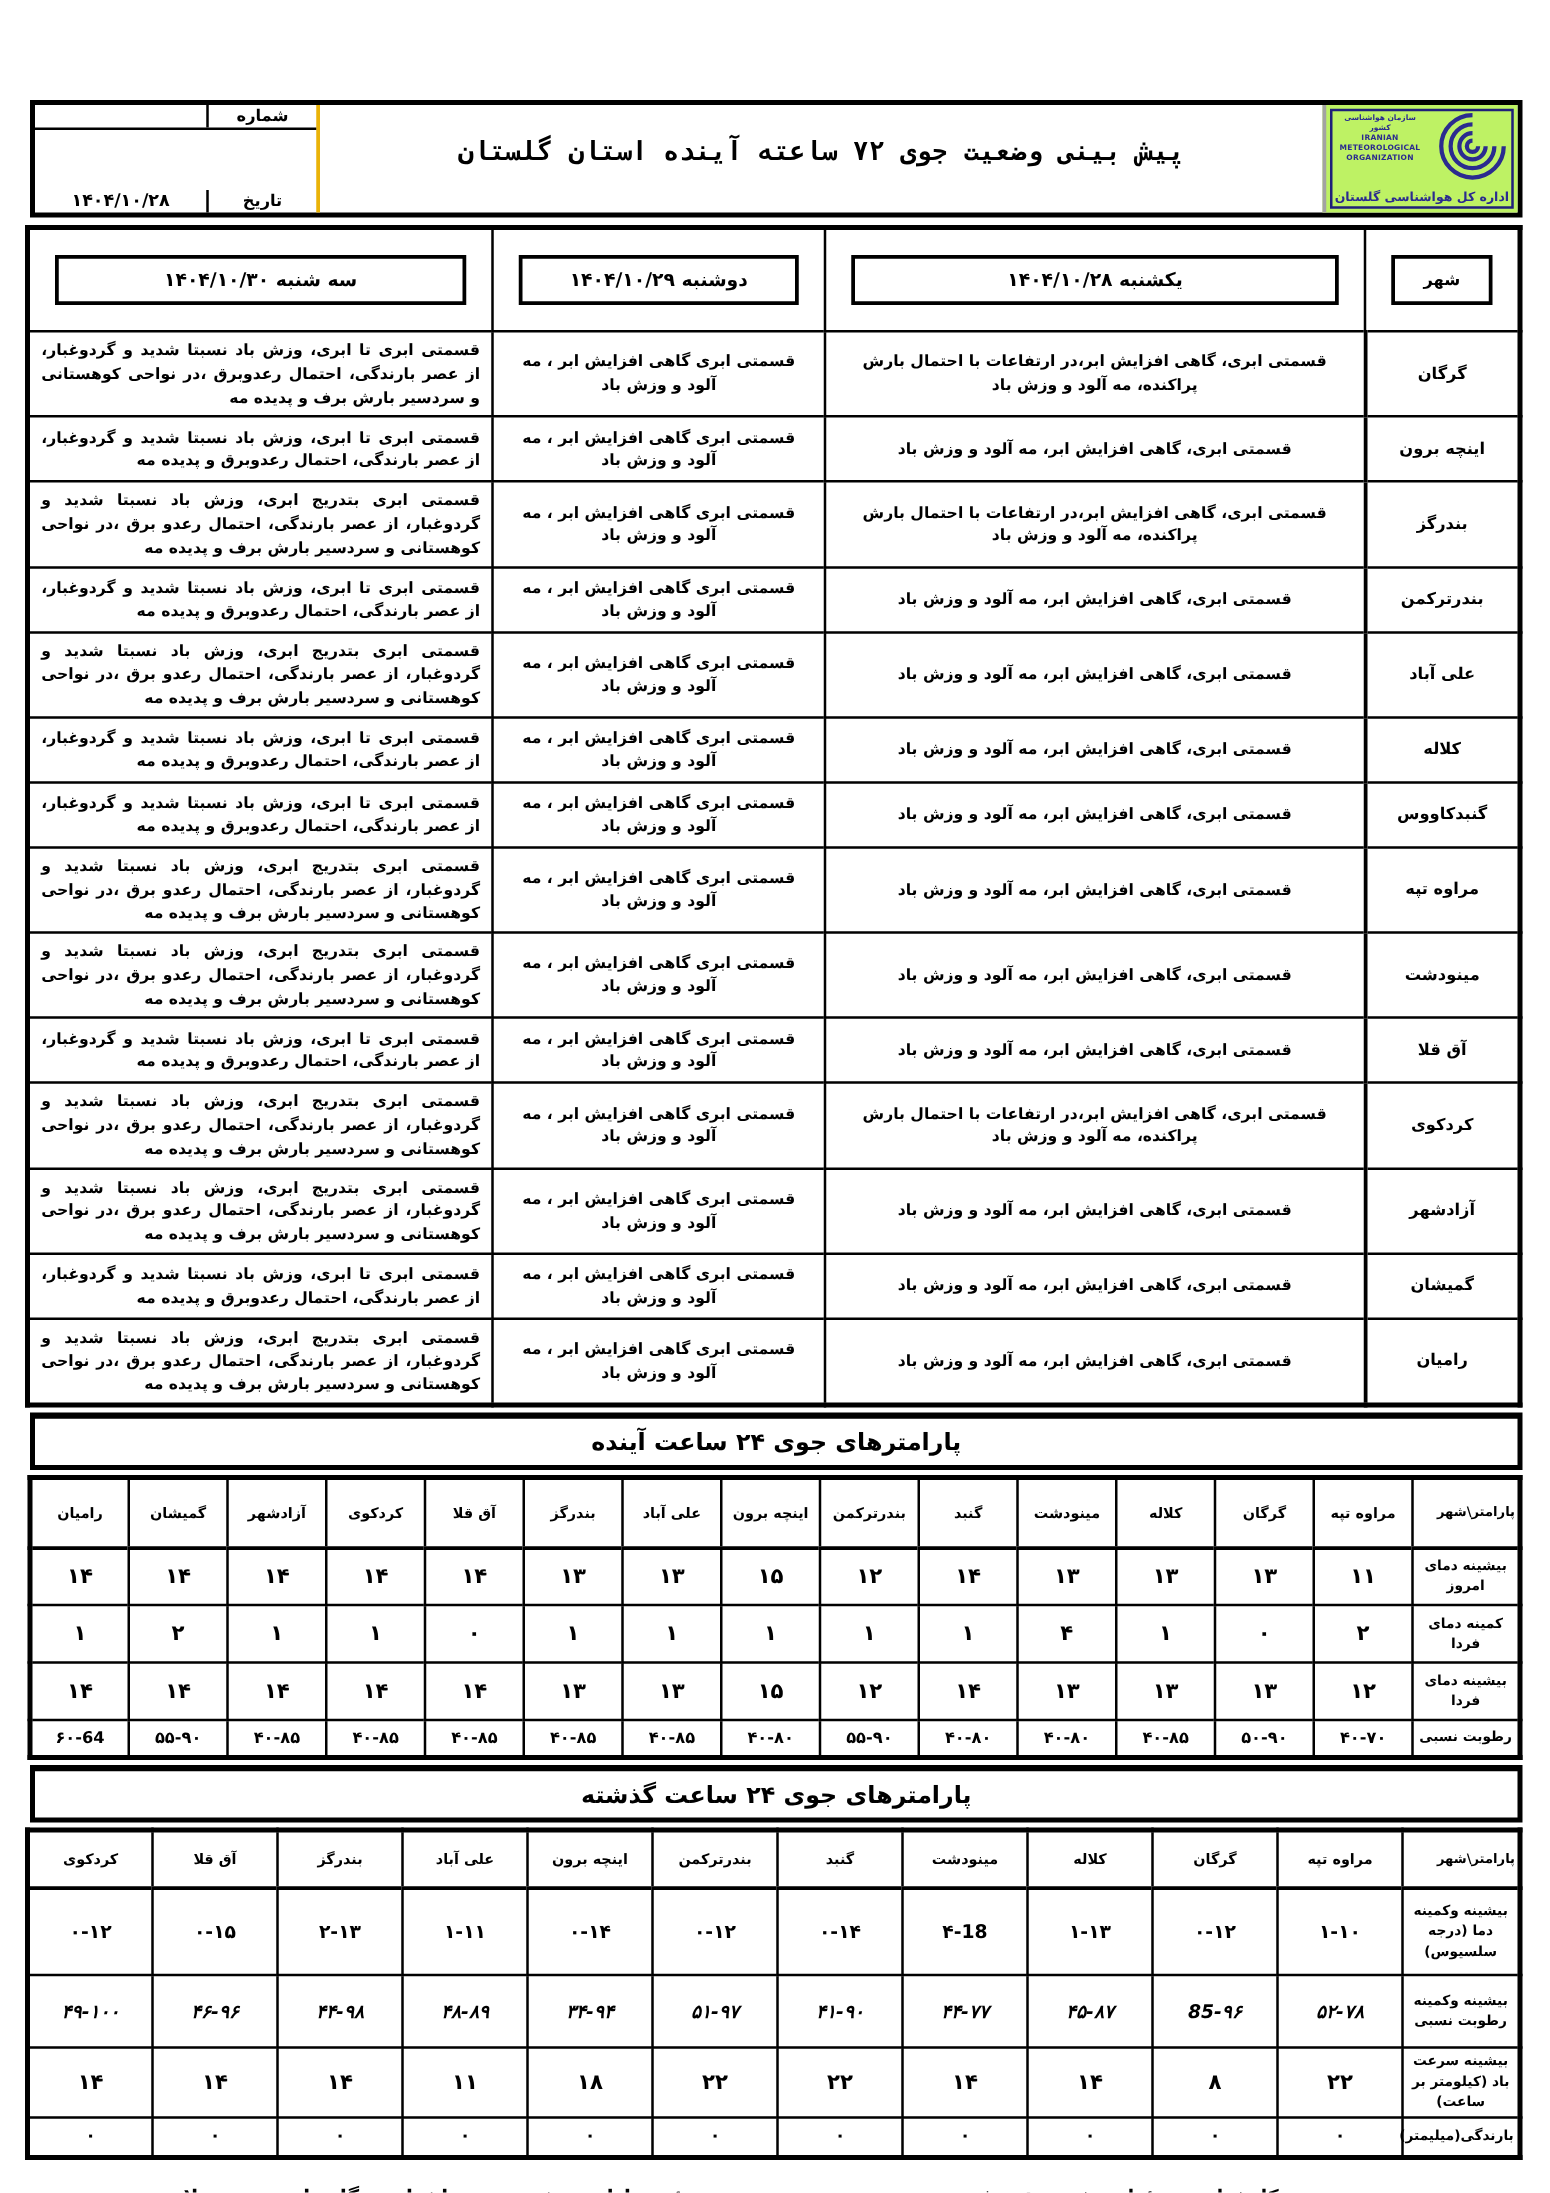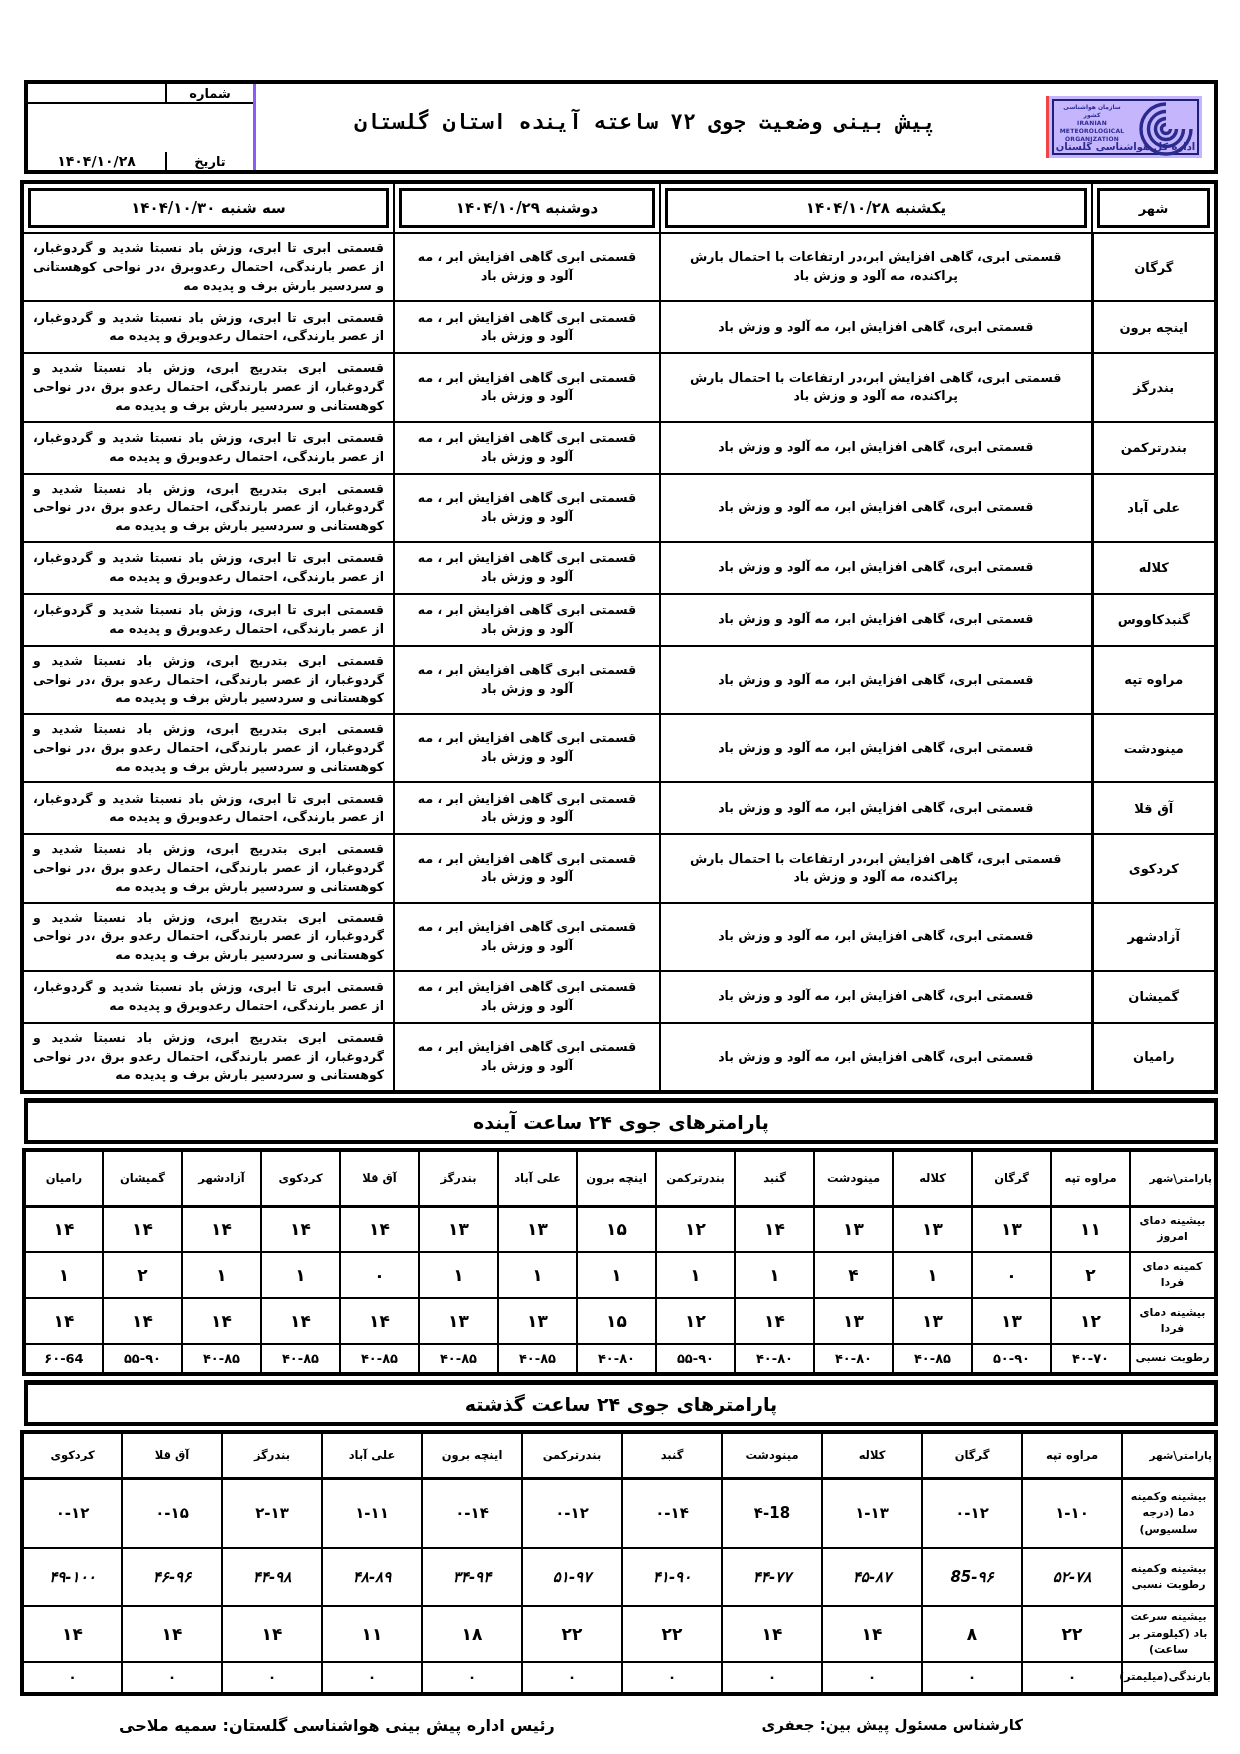--- a/index.html
+++ b/index.html
@@ -6,56 +6,56 @@
   html,body { margin:0; padding:0; }
   body {
     width:1240px; height:1754px; position:relative; background:#fff;
     font-family:"DejaVu Sans", sans-serif; color:#000;
   }
   .sheet { position:absolute; top:80px; left:24px; width:1194px; direction:rtl; }
 
   
   .hdr { display:flex; border:4px solid #000; height:94px; }
   .logo {
-    width:156px; flex:0 0 156px; position:relative; border-left:3px solid #ef4444;
-    margin:12px; background:#c4b5fd;
+    width:156px; flex:0 0 156px; position:relative; border-left:3px solid #a3a3a3;
+    margin:0; background:#bef264;
   }
   .logo-frame { position:absolute; inset:3px; border:2px solid #1f1f7a; }
   .logo-head {
     position:absolute; top:7px; left:7px; width:72px; text-align:center;
     font-size:6px; line-height:1.35; font-weight:bold; color:#2b2b8f; letter-spacing:.2px;
   }
   .logo-spiral { position:absolute; top:5px; right:8px; }
   .logo-office {
     position:absolute; bottom:6px; left:0; right:0; text-align:center;
     font-size:10px; font-weight:bold; color:#2b2b8f;
   }
   .hdr-title {
     flex:1; display:flex; align-items:center; justify-content:center;
     font-size:21px; font-weight:bold; text-align:center; padding-bottom:10px;font-family:Liberation Mono, monospace;
   }
-  .numdate { flex:0 0 228px; border-right:3px solid #8b5cf6; display:flex; flex-direction:column;gap:48px; }
+  .numdate { flex:0 0 228px; border-right:3px solid #eab308; display:flex; flex-direction:column;gap:48px; }
   .nd-row { flex:1; display:flex; }
   .nd-row:first-child { border-bottom:2px solid #000; }
   .nd-lbl {
     width:88px; flex:0 0 88px; border-left:2px solid #000;
     display:flex; align-items:center; justify-content:center;
     font-size:13px; font-weight:bold;
   }
   .nd-val { flex:1; display:flex; align-items:center; justify-content:center; font-size:14px; font-weight:bold; }
 
   .ltr { direction:ltr; unicode-bidi:isolate;border-radius:14px; }
 
   
   table { border-collapse:collapse; }
   .fc { width:100%; margin-top:6px; border:4px solid #000; table-layout:fixed; }
   .fc th, .fc td { border:2px solid #000; vertical-align:middle; }
   .fc thead th { padding:0; }
   .hbox {
-    margin:4px; border:3px solid #000; height:40px;
+    margin:20px; border:3px solid #000; height:40px;
     display:flex; align-items:center; justify-content:center;
     font-weight:bold; font-size:15px;
   }
   .hbox.small { font-size:13px; }
   .fc td.city  { font-size:13px; font-weight:bold; text-align:center; border-left:3px solid #000; padding:2px; }
   .fc td.fc-txt{ font-size:12.5px; font-weight:bold; line-height:1.5; padding:5px 12px; height:52px; }
   .fc td.sun, .fc td.mon { text-align:center; }
   .fc td.tue { text-align:justify; padding:5px 9px; }
 
   

